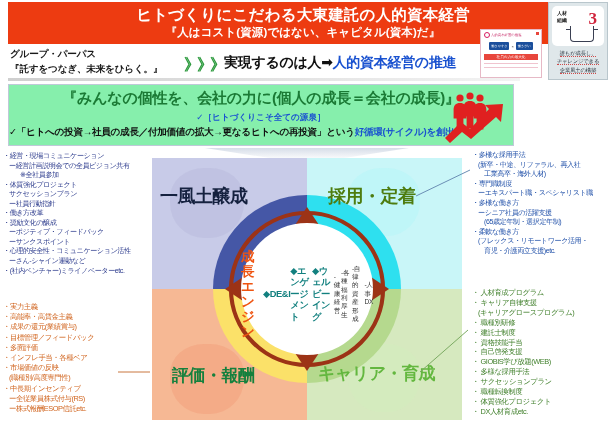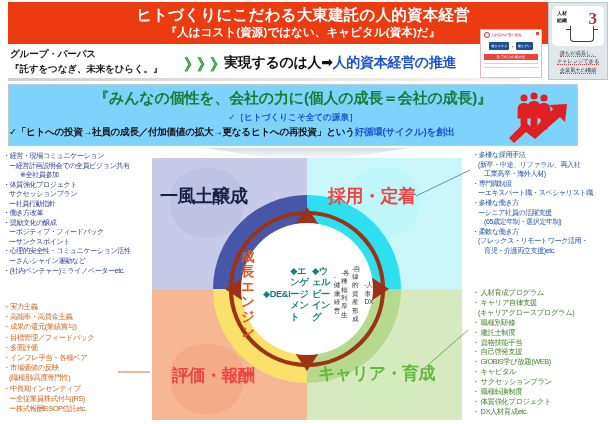--- a/index.html
+++ b/index.html
@@ -62,22 +62,22 @@
   .thumb-card .tc-glyph{position:absolute;left:18px;top:20px;width:22px;height:15px;
     border:1.4px solid #3a3f52;border-top:none;border-radius:0 0 4px 4px;}
   .thumb-card .tc-glyph:before{content:"";position:absolute;left:-5px;top:3px;width:5px;height:1.4px;background:#3a3f52;}
   .thumb-card .tc-glyph:after{content:"";position:absolute;right:-5px;top:3px;width:5px;height:1.4px;background:#3a3f52;}
   .thumb-card .tc-text{margin-top:3px;font-size:5.4px;line-height:8.4px;color:#2f3a44;
      text-align:center;letter-spacing:-.2px;}
   .thumb-card .tc-text span{border-bottom:1px dotted #d04a4a;}
 
   
   .green-box{
-    position:absolute;left:8px;top:84px;width:570px;height:62px;
-    background:#7dd3fc;border:1px solid #bfc9d8;box-sizing:border-box;
+    position:absolute;left:8px;top:84px;width:506px;height:62px;
+    background:#86efac;border:1px solid #bfc9d8;box-sizing:border-box;
   }
   .gb-title{text-align:center;margin-top:4px;font-size:15px;font-weight:bold;color:#1b7a35;
     letter-spacing:-.2px;}
   .gb-l1{text-align:center;margin-top:4px;font-size:8.6px;color:#1a52d0;font-weight:bold;}
   .gb-l2{text-align:left;margin-top:2px;font-size:9.6px;color:#101010;font-weight:bold;letter-spacing:-.3px;}
   .gb-l2 b{color:#1a52d0;}
 
   .people-icon{position:absolute;right:4px;top:4px;width:74px;height:54px;}
 
   
@@ -112,22 +112,22 @@
     display:flex;flex-direction:row;align-items:center;justify-content:flex-start;
     padding-top:10px;box-sizing:border-box;}
   .hub-title{font-size:13.5px;font-weight:bold;color:#ef5411;letter-spacing:-.3px;line-height:15px;}
   .hub-b{font-size:9.3px;font-weight:bold;color:#12807f;line-height:11.5px;letter-spacing:-.4px;margin-top:1px;}
   .hub-s{font-size:6.6px;color:#333;line-height:8.4px;letter-spacing:-.3px;}
 
   .cycle{position:absolute;left:50%;top:50%;transform:translate(-50%,-50%);width:188px;height:188px;}
 
   .qlabel{position:absolute;font-weight:bold;white-space:nowrap;}
   .lbl-tl{left:8px;top:26px;font-size:18px;color:#15213f;letter-spacing:-.5px;}
-  .lbl-tr{left:176px;top:26px;font-size:18px;color:#ef4444;letter-spacing:-.5px;}
-  .lbl-bl{left:20px;top:206px;font-size:17px;color:#ef4444;letter-spacing:-.5px;}
+  .lbl-tr{left:176px;top:26px;font-size:18px;color:#4d7c0f;letter-spacing:-.5px;}
+  .lbl-bl{left:20px;top:206px;font-size:17px;color:#15803d;letter-spacing:-.5px;}
   .lbl-br{left:166px;top:204px;font-size:17px;color:#63b73f;letter-spacing:-.5px;}
 
   
   .txt{position:absolute;letter-spacing:-.45px;}
   .txt li{list-style:none;}
   .txt ul{margin:0;padding:0;}
   .tb-tl{left:3px;top:152px;width:152px;font-size:7.1px;line-height:9.55px;color:#2b3a8c;}
   .tb-bl{left:3px;top:302px;width:152px;font-size:7.4px;line-height:10.2px;color:#d1651f;}
   .tb-tr{left:472px;top:151px;width:142px;font-size:7.1px;line-height:9.6px;color:#1f4fa8;}
   .tb-br{left:472px;top:288px;width:142px;font-size:7.4px;line-height:9.9px;color:#3f7f2a;}
@@ -315,21 +315,21 @@
   <div class="txt tb-br">
     <ul>
         <li>・ 人材育成プログラム</li>
         <li>・ キャリア自律支援</li>
         <li class="ind1">(キャリアグロースプログラム)</li>
         <li>・ 職種別研修</li>
         <li>・ 建託士制度</li>
         <li>・ 資格技能手当</li>
         <li>・ 自己啓発支援</li>
         <li>・ GIOBIS学び放題(WEB)</li>
-        <li>・ キャピタル</li>
+        <li>・ 多様な採用手法</li>
         <li>・ サクセッションプラン</li>
         <li>・ 職種転換制度</li>
         <li>・ 体質強化プロジェクト</li>
         <li>・ DX人材育成etc.</li>
       </ul>
   </div>
 
 </div>
 
 </body></html>

